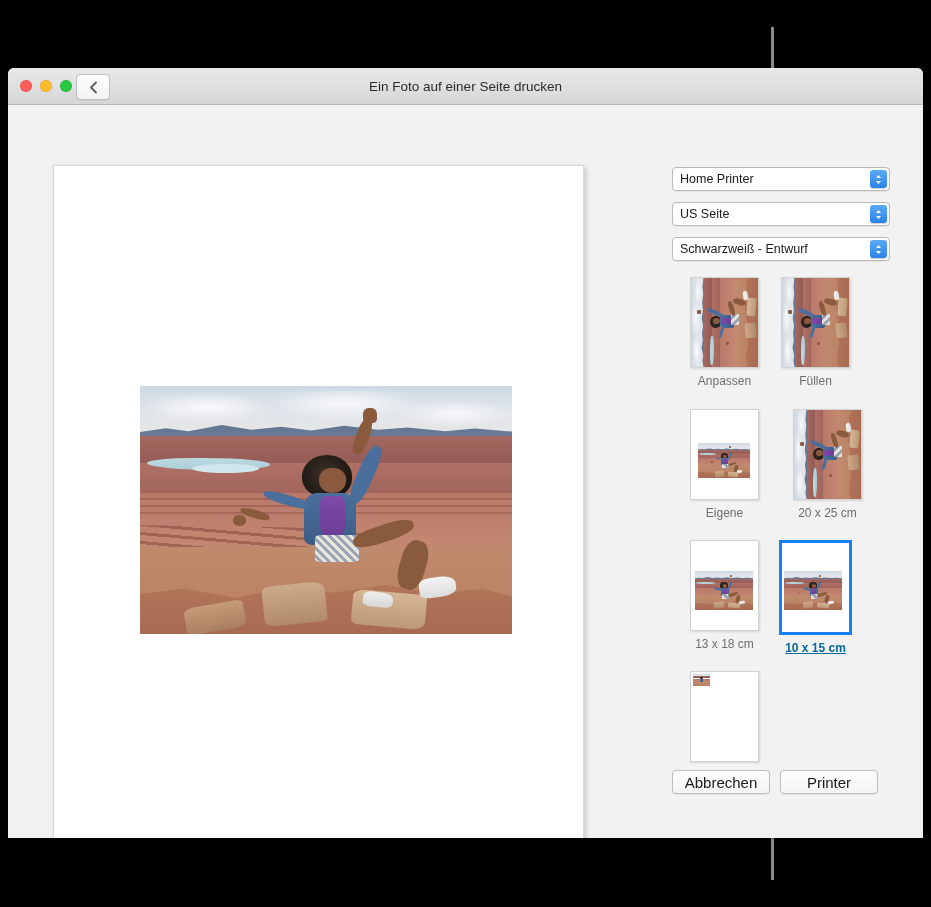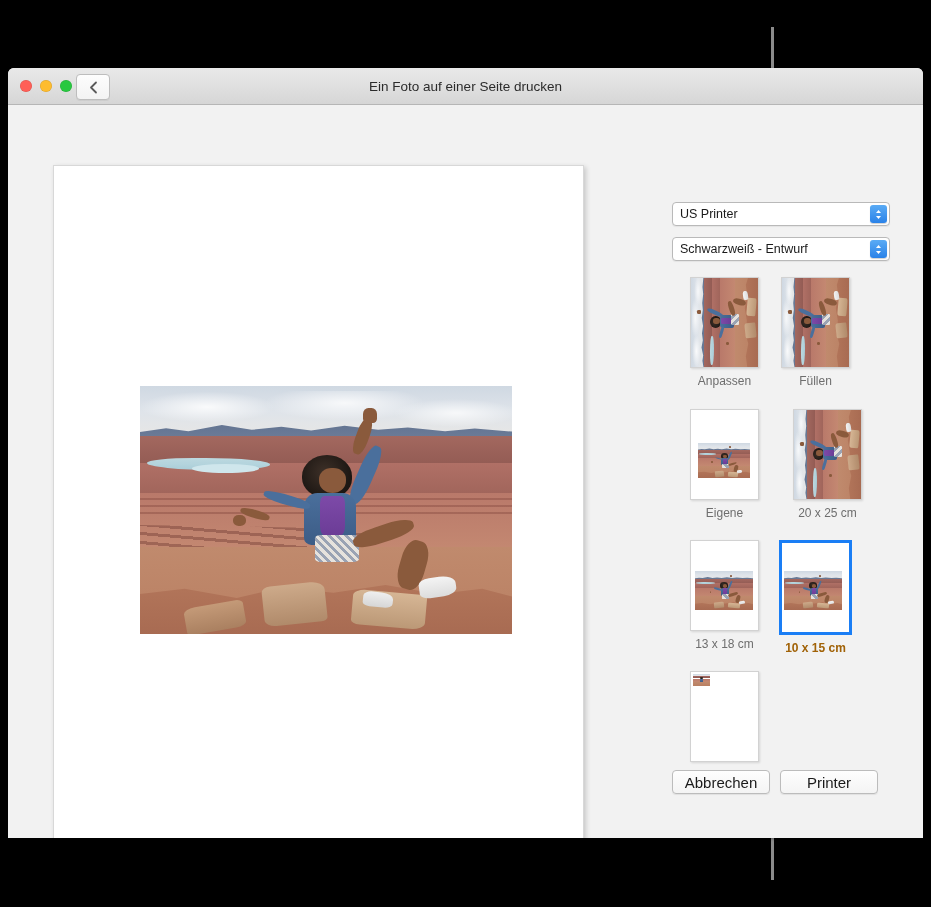--- a/index.html
+++ b/index.html
@@ -168,21 +168,21 @@
   
   .thumb.bleed .inner{left:0;top:0;right:0;bottom:0;}
   .thumb.bleed .inner .ph{width:89px;height:67px;left:-11px;top:11px;}
   
   .thumb .land{position:absolute;left:7px;top:33px;width:52px;height:35px;overflow:hidden;}
   .thumb .land.big{left:4px;top:30px;width:58px;height:39px;}
   .thumb .land.tiny{left:2px;top:2px;width:17px;height:12px;}
   .caption{
     margin-top:6px;text-align:center;font-size:12px;color:#6e6e6e;line-height:14px;
   }
-  .caption.selcap{color:#a16207;font-weight:bold;}
+  .caption.selcap{color:#0369a1;font-weight:bold;text-decoration:underline;}
 
   .btnrow{position:absolute;left:0;top:665px;width:260px;}
   .btn{
     position:absolute;width:96px;height:22px;border-radius:4px;
     background:linear-gradient(#fefefe,#f4f4f4);
     border:1px solid #bcbcbc;
     box-shadow:0 1px 1px rgba(0,0,0,.07);
     display:flex;align-items:center;justify-content:center;
     font-size:15px;color:#1a1a1a;
   }
@@ -253,23 +253,32 @@
                 <div class="legL"></div>
               <div class="shoe"></div>
                 <div class="shoe2"></div>
             </div>
           </div>
         </div>
       </div>
 
       <div class="panel">
 
+        <div class="popup" id="popup-printer">
+          <span class="pval">Home Printer</span>
+          <span class="stepper">
+            <svg width="9" height="13" viewBox="0 0 9 13">
+                <path d="M4.5 2 L7 5 L2 5 Z" fill="#fff"></path>
+                <path d="M4.5 11 L2 8 L7 8 Z" fill="#fff"></path>
+              </svg>
+          </span>
+        </div>
 
         <div class="popup" id="popup-paper">
-          <span class="pval">US Printer</span>
+          <span class="pval">US Seite</span>
           <span class="stepper">
             <svg width="9" height="13" viewBox="0 0 9 13">
                 <path d="M4.5 2 L7 5 L2 5 Z" fill="#fff"></path>
                 <path d="M4.5 11 L2 8 L7 8 Z" fill="#fff"></path>
               </svg>
           </span>
         </div>
 
         <div class="popup" id="popup-quality">
           <span class="pval">Schwarzweiß - Entwurf</span>

